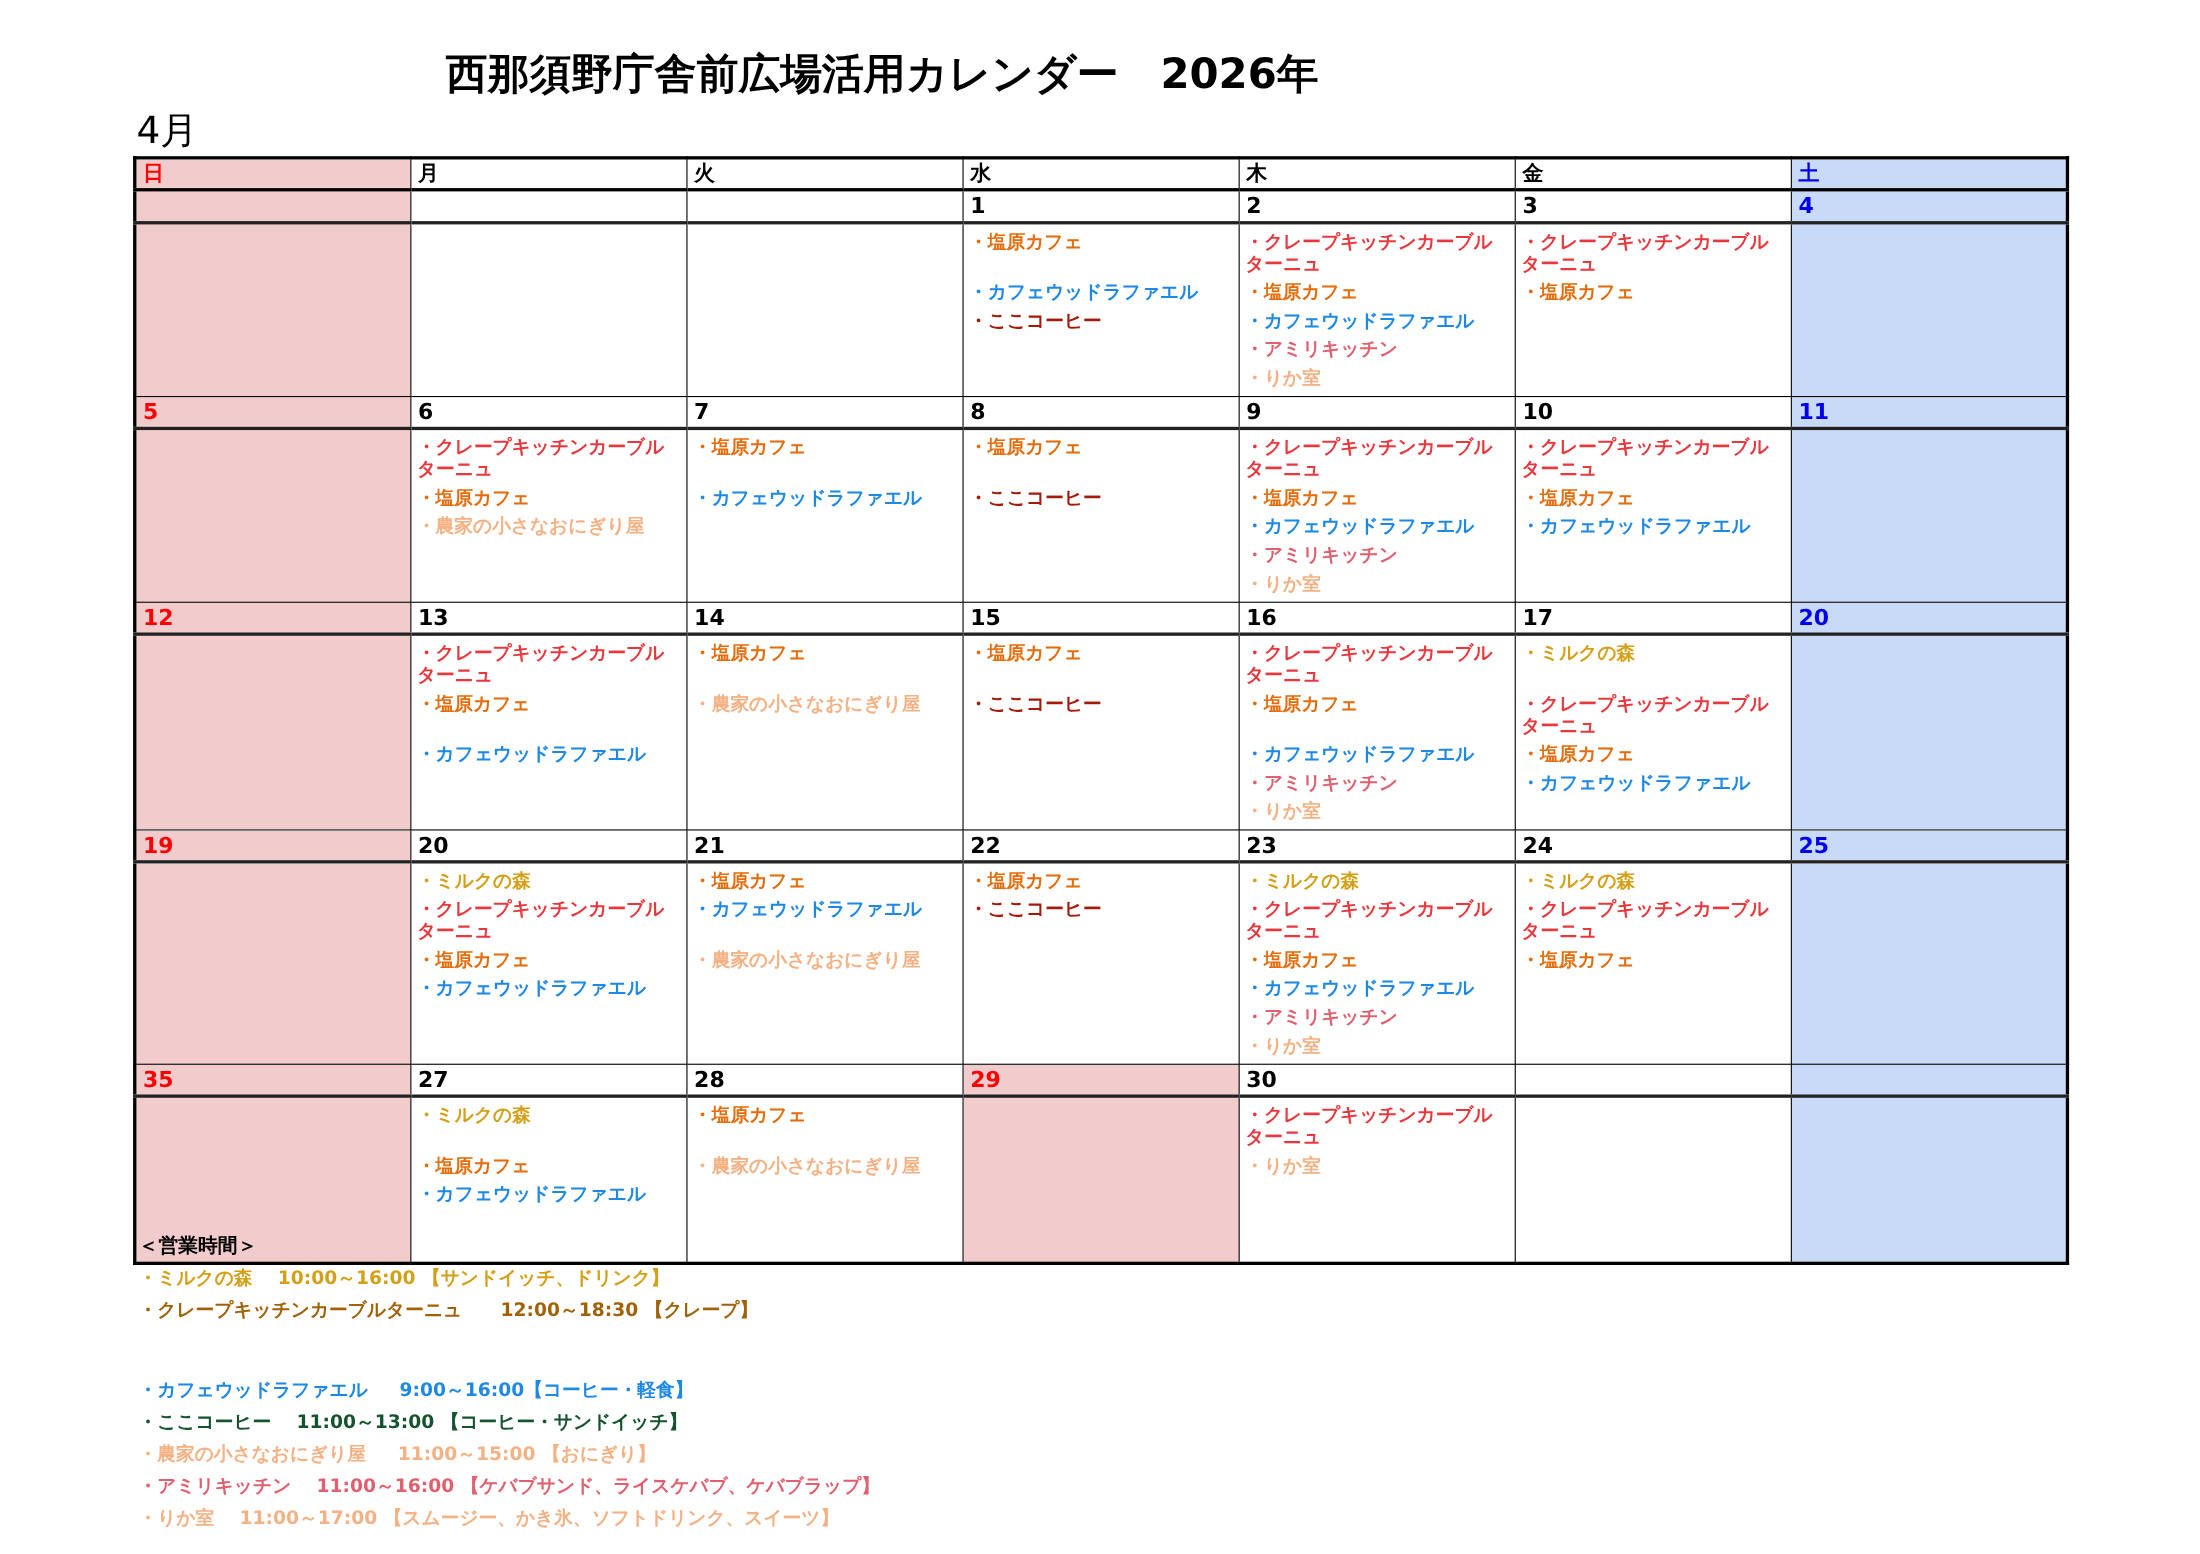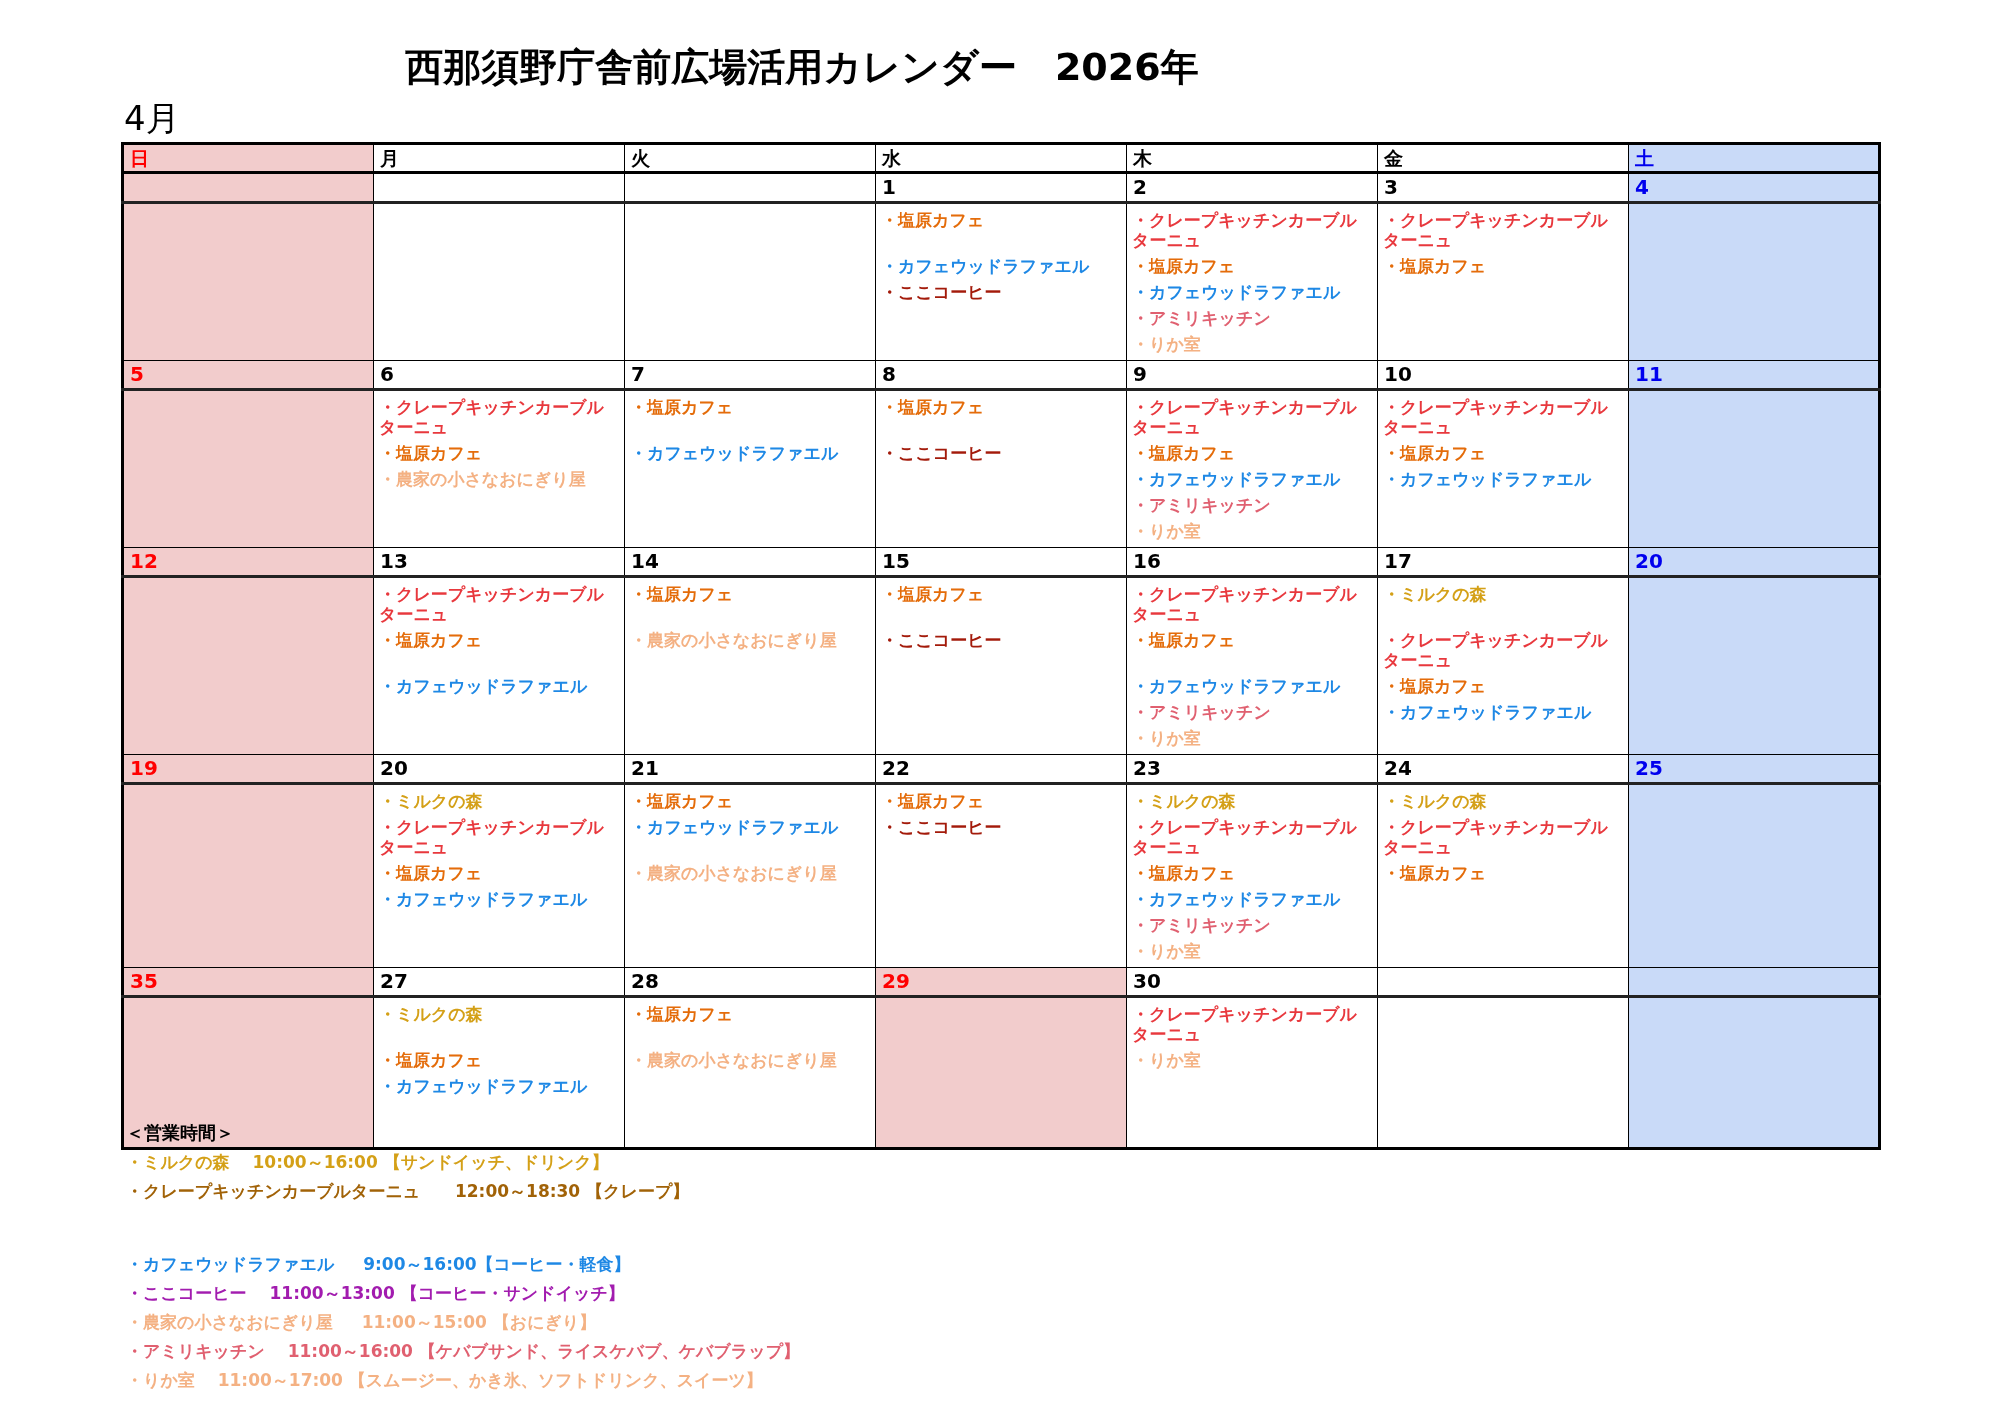--- a/index.html
+++ b/index.html
@@ -248,18 +248,18 @@
       </tr>
     </tbody>
 </table>
 
 <div class="legend">
   <div class="lh">＜営業時間＞</div>
   <div id="legend-list">
       <div class="li" style="color: rgb(212, 160, 23);">・ミルクの森　 10:00～16:00 【サンドイッチ、ドリンク】</div>
       <div class="li" style="color: #a16207;">・クレープキッチンカーブルターニュ　   12:00～18:30 【クレープ】</div>
       <div class="li" style="color: rgb(30, 136, 229); margin-top: 44px;">・カフェウッドラファエル　  9:00～16:00【コーヒー・軽食】</div>
-      <div class="li" style="color: #a21caf;">・ここコーヒー　 11:00～13:00 【コーヒー・サンドイッチ】</div>
+      <div class="li" style="color: #14532d;">・ここコーヒー　 11:00～13:00 【コーヒー・サンドイッチ】</div>
       <div class="li" style="color: rgb(244, 177, 131);">・農家の小さなおにぎり屋　  11:00～15:00 【おにぎり】</div>
       <div class="li" style="color: rgb(224, 96, 112);">・アミリキッチン　 11:00～16:00 【ケバブサンド、ライスケバブ、ケバブラップ】</div>
       <div class="li" style="color: rgb(244, 177, 131);">・りか室　 11:00～17:00 【スムージー、かき氷、ソフトドリンク、スイーツ】</div>
     </div>
 </div>
 
 </body></html>

